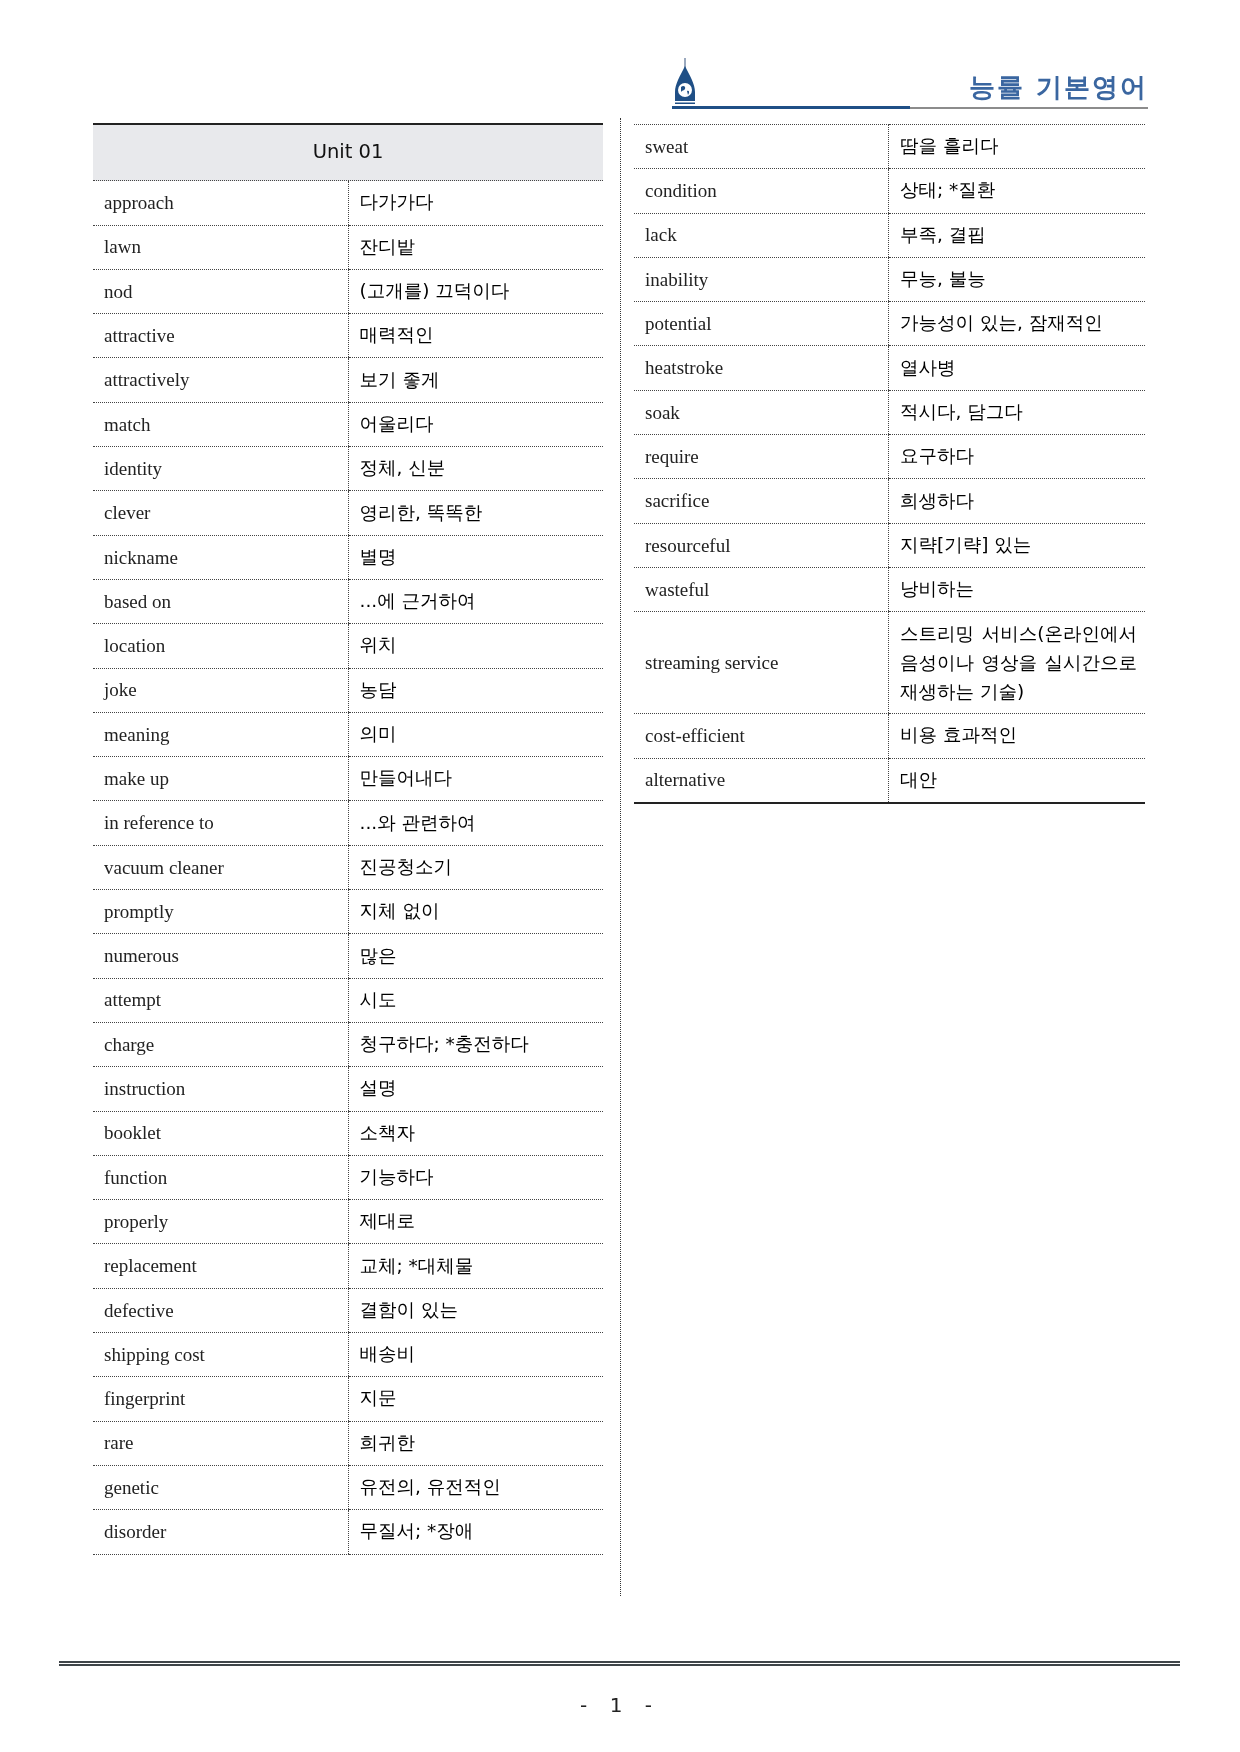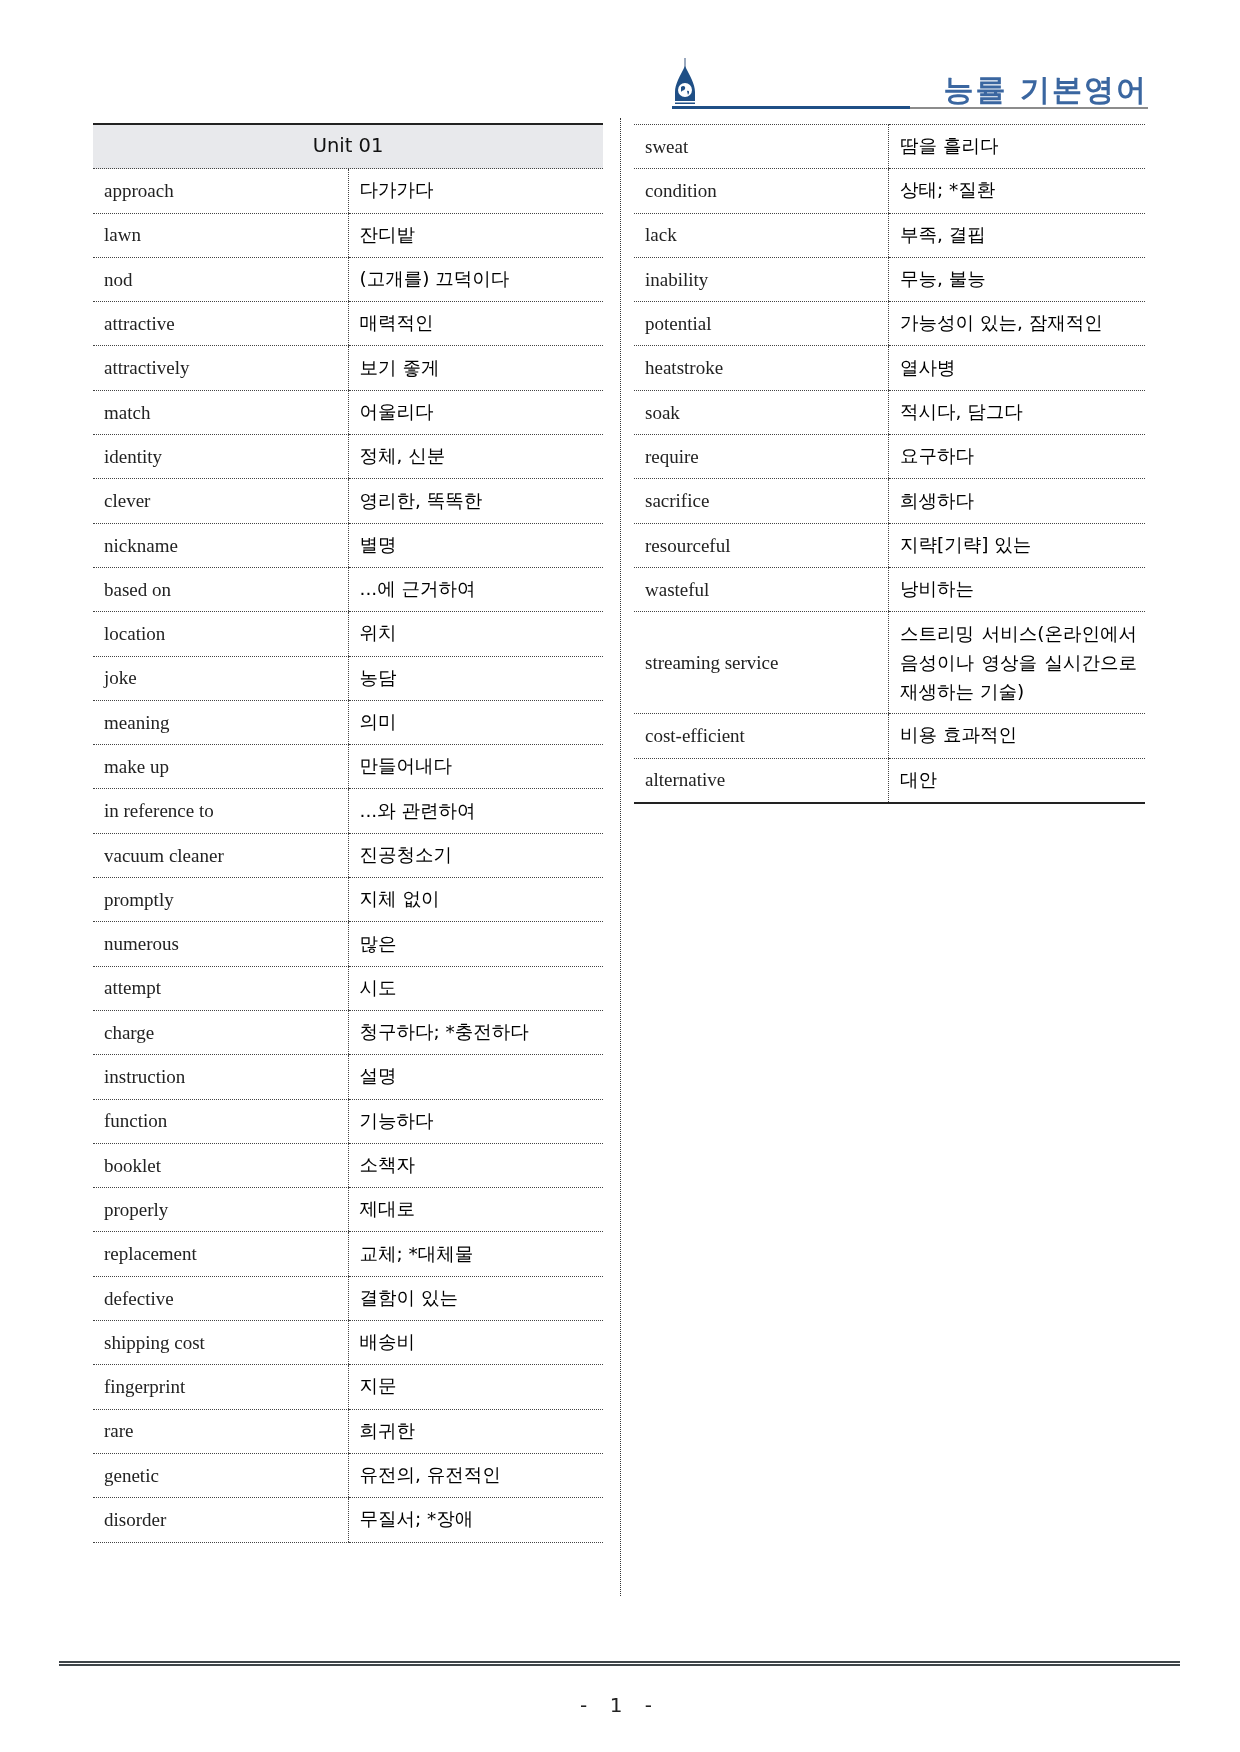--- a/index.html
+++ b/index.html
@@ -1,40 +1,40 @@
 <!DOCTYPE html>
 <html><head>
 <meta charset="utf-8">
 <style>
   html, body { margin:0; padding:0; background:#ffffff; }
   body { width:1240px; height:1752px; position:relative; overflow:hidden;
          font-family:"DejaVu Sans", sans-serif; color:#222; }
   .hdr-logo { position:absolute; left:672px; top:58px; width:26px; height:50px; }
-  .hdr-title { position:absolute; right:92px; top:70px; font-size:30px; font-weight:bold;
+  .hdr-title { position:absolute; right:92px; top:70px; font-size:26px; font-weight:bold;
                color:#3a66a0; letter-spacing:2px; font-family:"DejaVu Sans", sans-serif;margin-left:16px; }
   .hdr-line-blue { position:absolute; left:672px; top:106px; width:238px; height:3px; background:#1f4f86; }
   .hdr-line-gray { position:absolute; left:910px; top:107px; width:238px; height:2px; background:#8c8c8c; }
 
   .col-divider { position:absolute; left:620px; top:118px; height:1478px; width:0;
                  border-left:1.5px dotted #333; }
 
   table.vocab { position:absolute; border-collapse:collapse; table-layout:fixed; }
   #left-table { left:93px; top:123px; width:510px; }
   #right-table { left:634px; top:124px; width:511px; }
   table.vocab td { height:43.3px; padding:0 0 0 11px; font-size:19.5px; vertical-align:middle;
                    border-bottom:1.2px dotted #444; line-height:1.35; }
   table.vocab td.en { width:243px; color:#222; font-family:Liberation Serif, serif; font-size:19px; }
   table.vocab td.ko { border-left:1.2px dotted #444; color:#000000; padding-right:8px; font-size:18.5px; }
   table.vocab tr.multi td { height:101px; }
   table.vocab tr.multi td.ko { text-align:justify; line-height:29px; }
   #right-table tr:first-child td { border-top:1.2px dotted #444; }
   #right-table tr:last-child td { border-bottom:2px solid #222; }
 
   .unit-head { height:46px; background:#e8e9ec; border-top:2px solid #222; border-bottom:2px solid #222;
-               text-align:center; font-size:21px; padding:0 !important; color:#111; }
+               text-align:center; font-size:21px; padding:6px !important; color:#111; }
 
   .footer-line { position:absolute; left:59px; top:1661px; width:1121px; height:5px;
                  border-top:2px solid #3f4549; border-bottom:2px solid #3f4549; box-sizing:border-box; }
   .page-num { position:absolute; left:0; width:1240px; top:1693px; text-align:center;
               font-size:20px; color:#222; letter-spacing:8px; }
 </style>
 </head>
 <body>
 
 <div class="hdr-logo">
@@ -137,26 +137,26 @@
       </tr>
       <tr>
         <td class="en">charge</td>
         <td class="ko">청구하다; *충전하다</td>
       </tr>
       <tr>
         <td class="en">instruction</td>
         <td class="ko">설명</td>
       </tr>
       <tr>
+        <td class="en">booklet</td>
+        <td class="ko">소책자</td>
+      </tr>
+      <tr>
         <td class="en">function</td>
         <td class="ko">기능하다</td>
-      </tr>
-      <tr>
-        <td class="en">booklet</td>
-        <td class="ko">소책자</td>
       </tr>
       <tr>
         <td class="en">properly</td>
         <td class="ko">제대로</td>
       </tr>
       <tr>
         <td class="en">replacement</td>
         <td class="ko">교체; *대체물</td>
       </tr>
       <tr>

